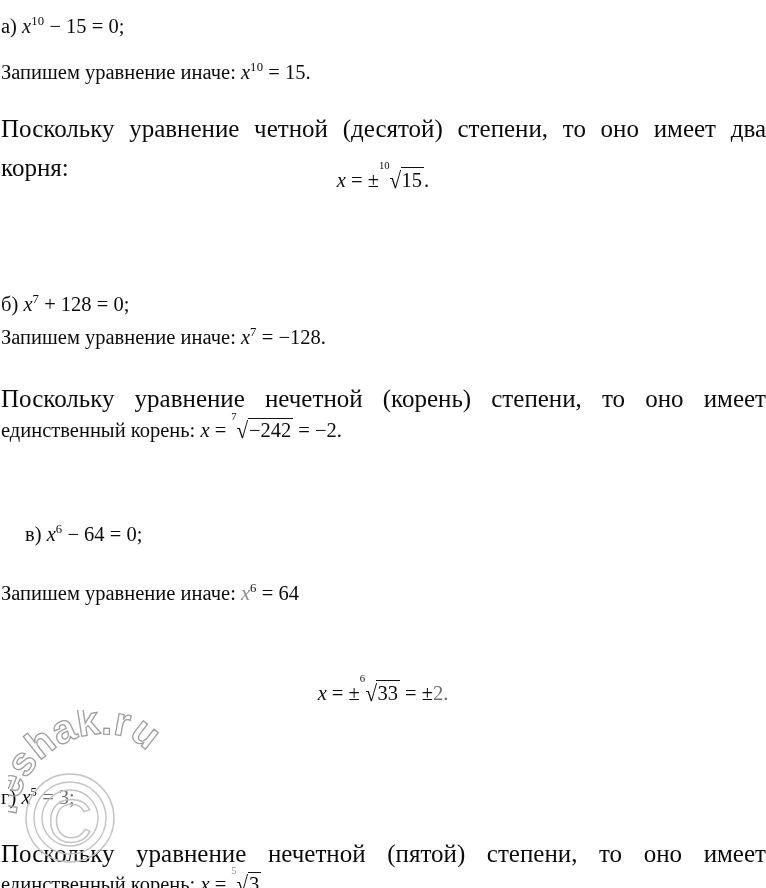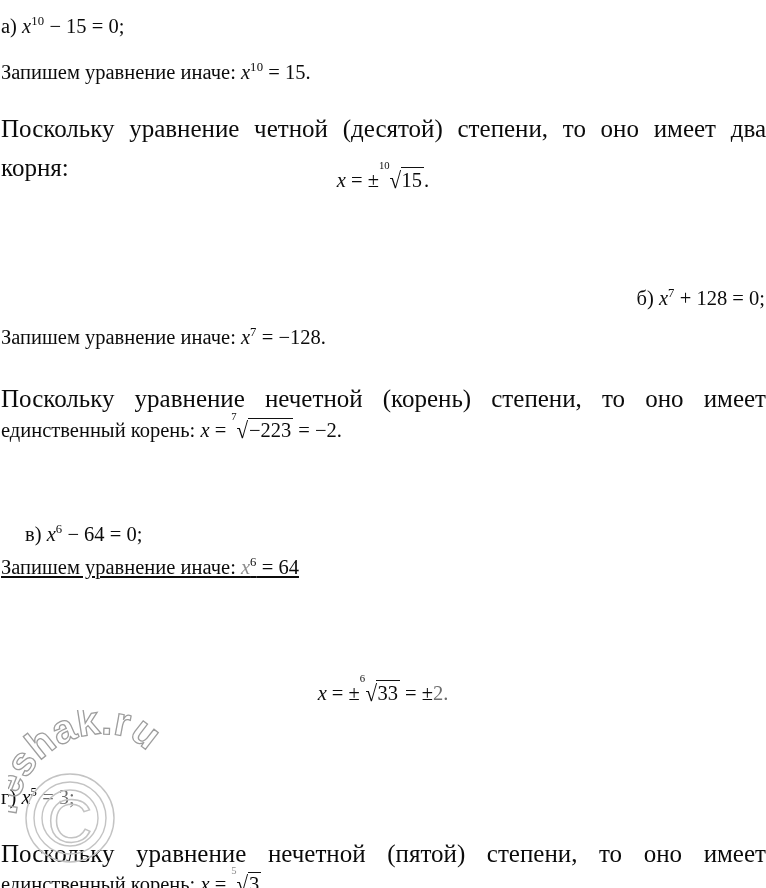--- a/index.html
+++ b/index.html
@@ -143,45 +143,45 @@
   <div class="line" style="top:50px;">
     <span>Запишем уравнение иначе: </span><span class="math"><span class="mvar">x</span><sup class="exp">10</sup><span class="num"> = 15.</span></span>
   </div>
 
   <div class="para" style="top:97px;">Поскольку уравнение четной (десятой) степени, то оно имеет два корня:</div>
 
   <div class="centered" style="top:155px;">
     <span class="mvar math">x</span><span> = </span><span class="pm">±</span><span class="radical idx-wide"><span class="idx">10</span><span class="sign">√</span><span class="rad-body">15</span></span><span>.</span>
   </div>
 
-  <div class="line" style="top:276px;text-align:right;">
+  <div class="line" style="top:282px;">
     <span>б)</span>
     <span class="math">
       <span class="mvar">x</span><sup class="exp">7</sup><span class="num"> + 128 = 0;</span>
     </span>
   </div>
 
   <div class="line" style="top:315px;">
     <span>Запишем уравнение иначе: </span><span class="math"><span class="mvar">x</span><sup class="exp">7</sup><span class="num"> = −128.</span></span>
   </div>
 
   <div class="para" style="top:367px;">Поскольку уравнение нечетной (корень) степени, то оно имеет</div>
 
   <div class="line" style="top:406px;">
-    <span>единственный корень: </span><span class="mvar math">x</span><span> = </span><span class="radical idx-narrow"><span class="idx">7</span><span class="sign">√</span><span class="rad-body">−223</span></span><span> = −2.</span>
+    <span>единственный корень: </span><span class="mvar math">x</span><span> = </span><span class="radical idx-narrow"><span class="idx">7</span><span class="sign">√</span><span class="rad-body">−242</span></span><span> = −2.</span>
   </div>
 
   <div class="line" style="top:512px;padding-left:24px;">
     <span>в)</span>
     <span class="math">
       <span class="mvar">x</span><sup class="exp">6</sup><span class="num"> − 64 = 0;</span>
     </span>
   </div>
 
-  <div class="line" style="top:545px;text-decoration:underline;">
+  <div class="line" style="top:571px;">
     <span>Запишем уравнение иначе: </span><span class="math"><span class="mvar faded">x</span><sup class="exp">6</sup><span class="num"> = 64</span></span>
   </div>
 
 
   <div class="centered" style="top:668px;">
     <span class="mvar math">x</span><span> = </span><span class="pm">±</span><span class="radical idx-narrow"><span class="idx">6</span><span class="sign">√</span><span class="rad-body">33</span></span><span> = </span><span class="pm">±</span><span class="faded2">2.</span>
   </div>
 
   <div class="line" style="top:775px;">
     <span>г)</span>

